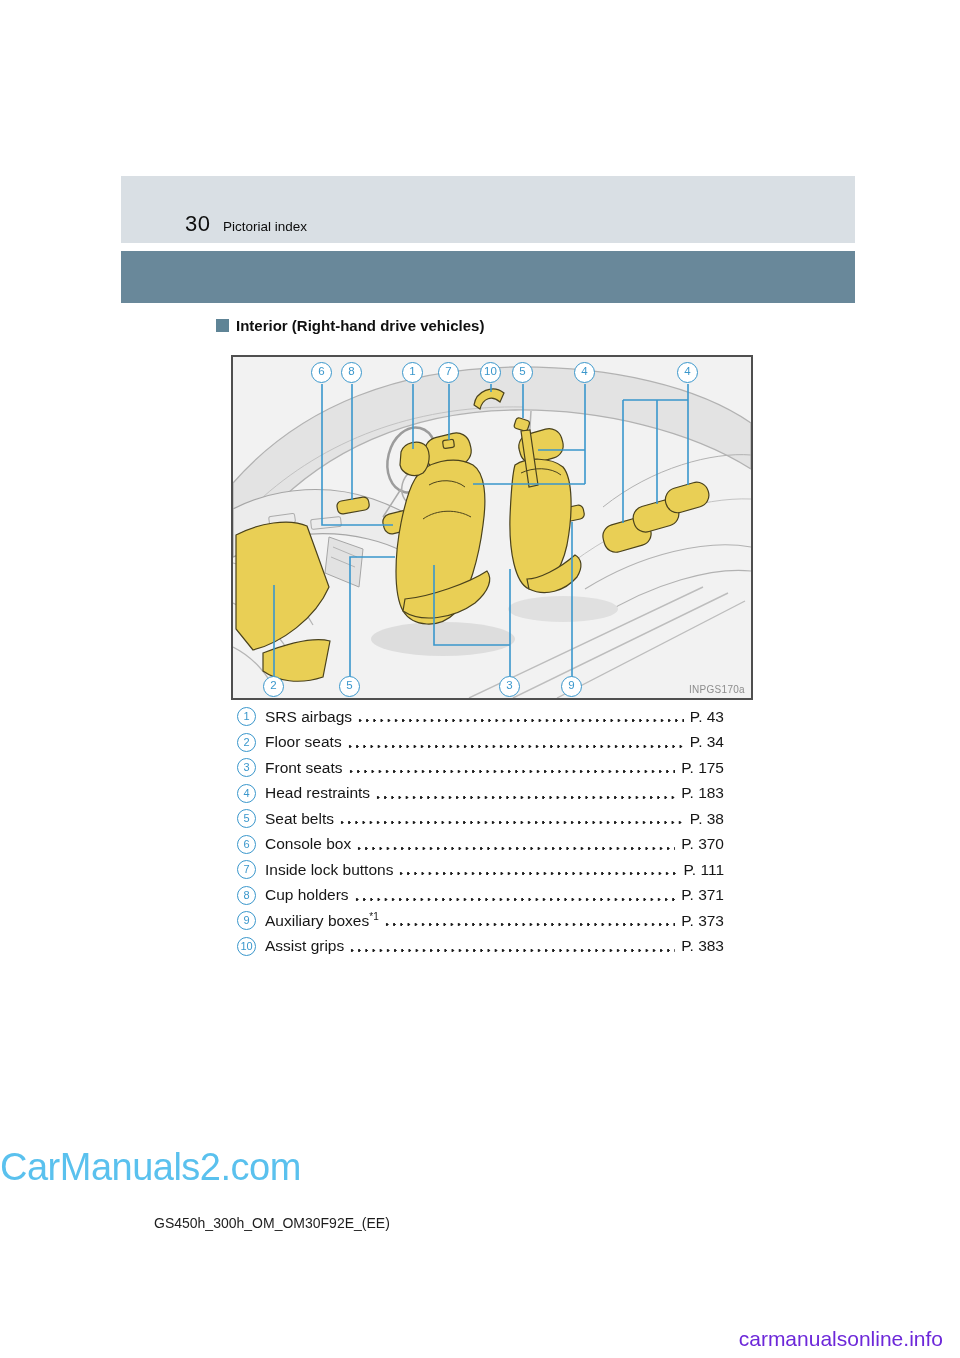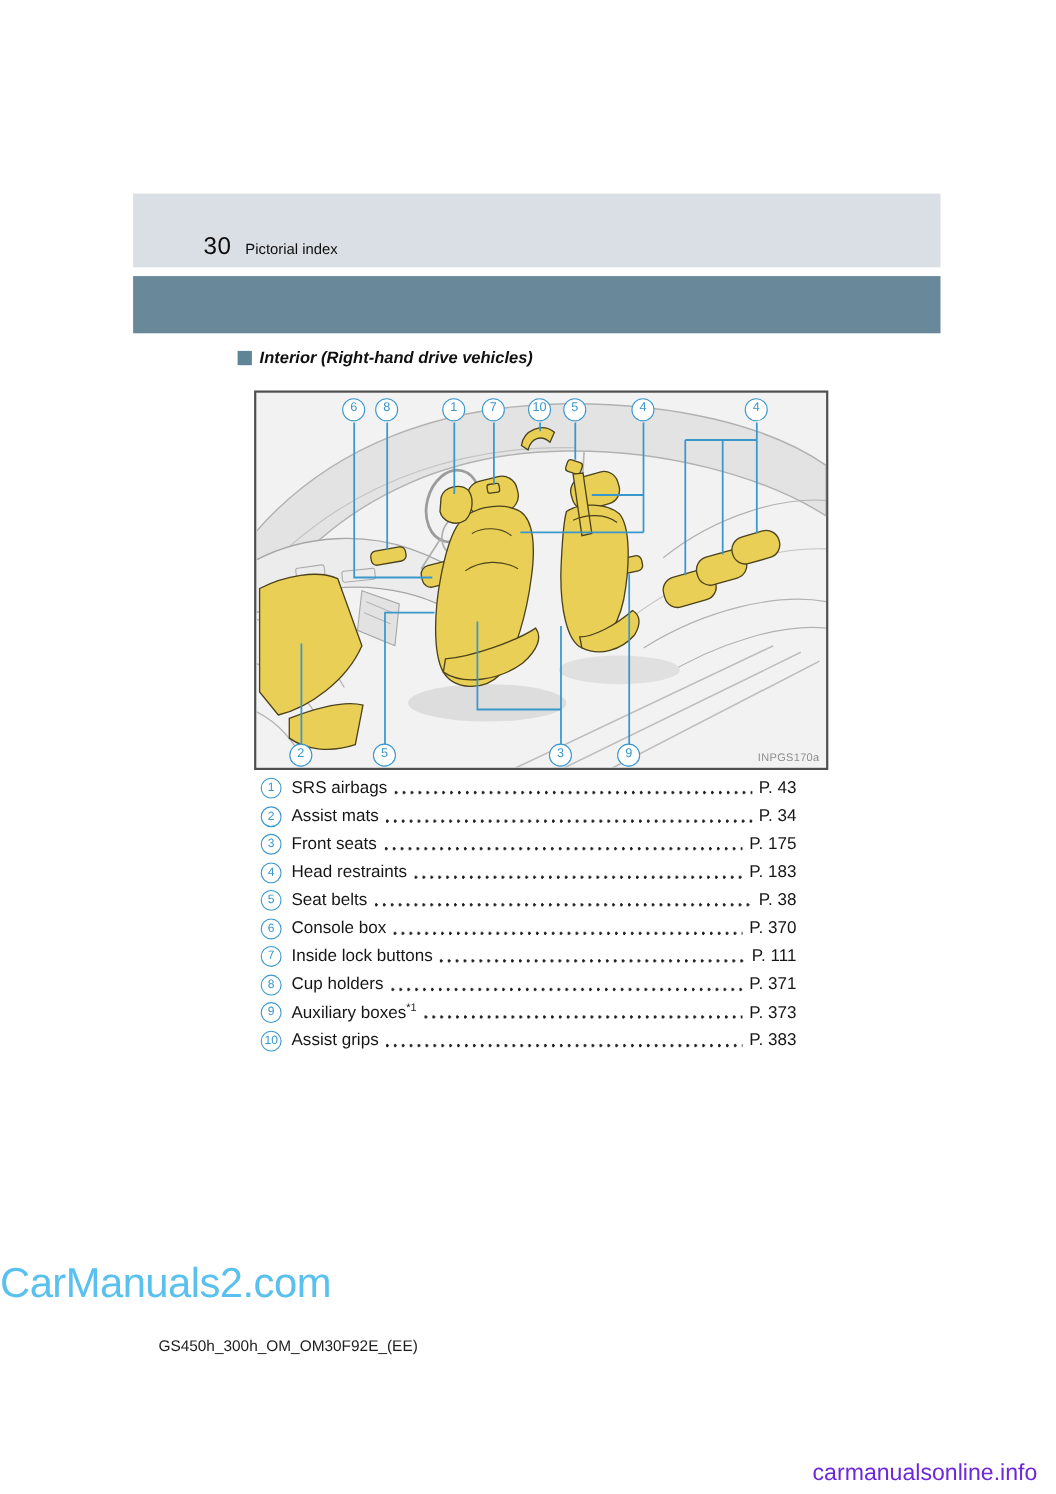--- a/index.html
+++ b/index.html
@@ -8,21 +8,21 @@
     background:#ffffff; font-family:"Liberation Sans", sans-serif; color:#161616;
   }
   
   .band-light { position:absolute; left:121px; top:176px; width:734px; height:67px; background:#d9dfe4; }
   .page-num   { position:absolute; left:64px;  bottom:6px; font-size:22px; font-weight:normal; color:#0d0d0d; letter-spacing:0.5px; }
   .header-title { position:absolute; left:102px; bottom:9px; font-size:13.5px; color:#0d0d0d; }
   .band-dark  { position:absolute; left:121px; top:251px; width:734px; height:52px; background:#69889a; }
   
   .section-heading { position:absolute; left:216px; top:317px; display:flex; align-items:center; gap:7px; }
   .bullet { width:13px; height:13px; background:#5f8496; flex:none; }
-  .section-title { font-size:15px; font-weight:600; color:#101010;font-style:italic; }
+  .section-title { font-size:15px; font-weight:600; color:#101010; }
   
   .diagram { position:absolute; left:231px; top:355px; width:522px; height:345px;
              background:#f2f2f2; border:2px solid #4f4f4f; box-sizing:border-box; }
   .diagram svg { position:absolute; left:0; top:0; }
   .callout { position:absolute; width:21px; height:21px; box-sizing:border-box;
              border:1.6px solid #3a97cc; border-radius:50%; background:#ffffff;
              color:#3a97cc; font-size:11.5px; line-height:17px; text-align:center; }
   .fig-code { position:absolute; right:6px; bottom:3px; font-size:10px; color:#8d8d8d; letter-spacing:0.3px;margin-top:29px; }
   
   .index-list { position:absolute; left:237px; top:704px; width:487px; }
@@ -33,21 +33,21 @@
   .li-num:empty { border-color:transparent; }
   .li-label { margin-left:9px; font-size:15.5px; white-space:nowrap; }
   sup.fn { font-size:10px; vertical-align:super; line-height:0; }
   .dots { flex:1; height:3px; margin:0 6px; transform:translateY(4px);
           background-image:radial-gradient(circle at 2px 1.5px, #1c1c1c 1.15px, transparent 1.5px);
           background-size:7.2px 3px; background-repeat:repeat-x; }
   .li-page { font-size:15.5px; white-space:nowrap; }
   
   .watermark { position:absolute; left:0; top:1146px; width:100%; text-align:left;
                font-size:38px; color:#5ac1ee; letter-spacing:-0.5px; text-decoration:none; }
-  .footer-code { position:absolute; left:144px; top:1215px; font-size:14px; color:#1d1d1d; }
+  .footer-code { position:absolute; left:154px; top:1215px; font-size:14px; color:#1d1d1d; }
   .site-watermark { position:absolute; right:17px; top:1327px; font-size:21px; color:#6d28d9; text-decoration:none; }
 </style>
 </head>
 <body>
 
 <div class="band-light">
   <span class="page-num">30</span>
   <span class="header-title">Pictorial index</span>
 </div>
 <div class="band-dark"></div>
@@ -153,21 +153,21 @@
 
 <div class="index-list">
   <div class="li-row">
     <span class="li-num">1</span>
     <span class="li-label"><span>SRS airbags</span><sup class="fn"></sup></span>
     <span class="dots"></span>
     <span class="li-page">P. 43</span>
   </div>
   <div class="li-row">
     <span class="li-num">2</span>
-    <span class="li-label"><span>Assist mats</span><sup class="fn"></sup></span>
+    <span class="li-label"><span>Floor seats</span><sup class="fn"></sup></span>
     <span class="dots"></span>
     <span class="li-page">P. 34</span>
   </div>
   <div class="li-row">
     <span class="li-num">3</span>
     <span class="li-label"><span>Front seats</span><sup class="fn"></sup></span>
     <span class="dots"></span>
     <span class="li-page">P. 175</span>
   </div>
   <div class="li-row">

